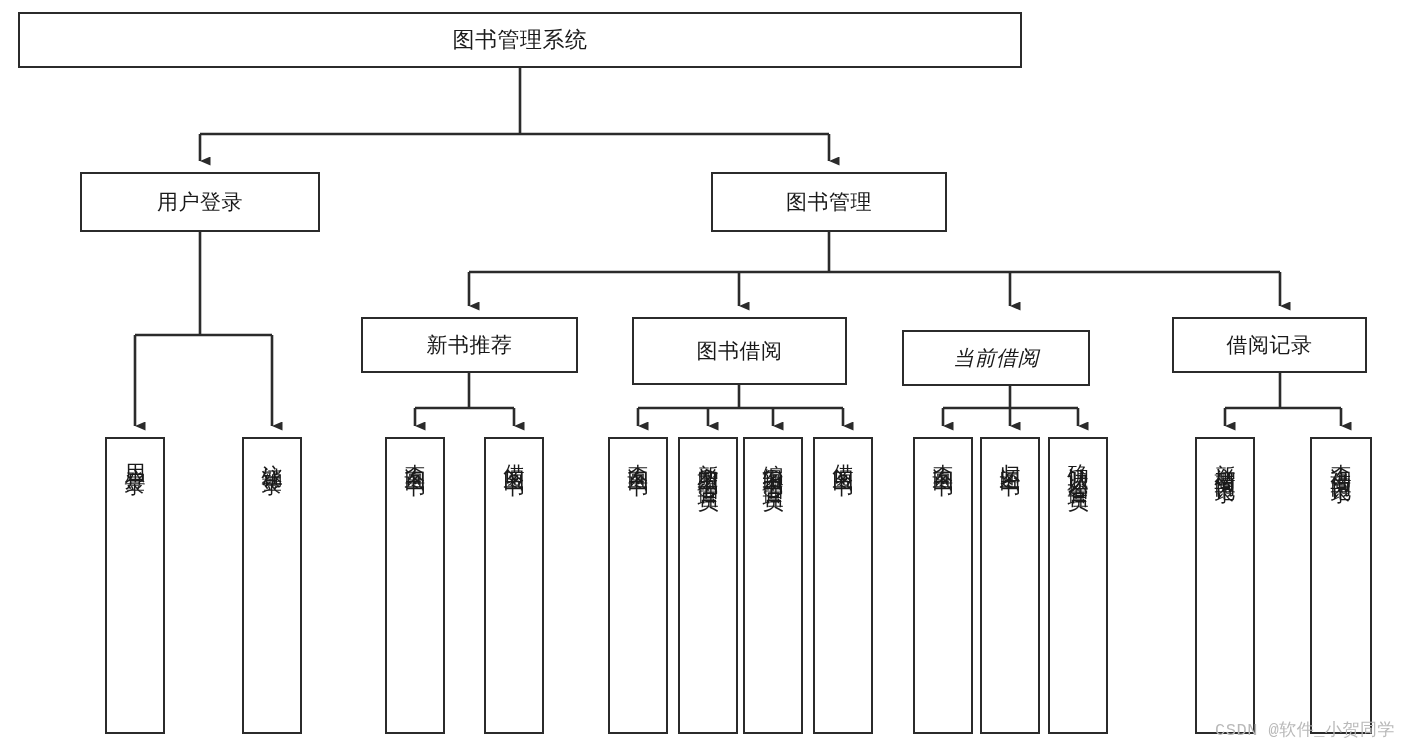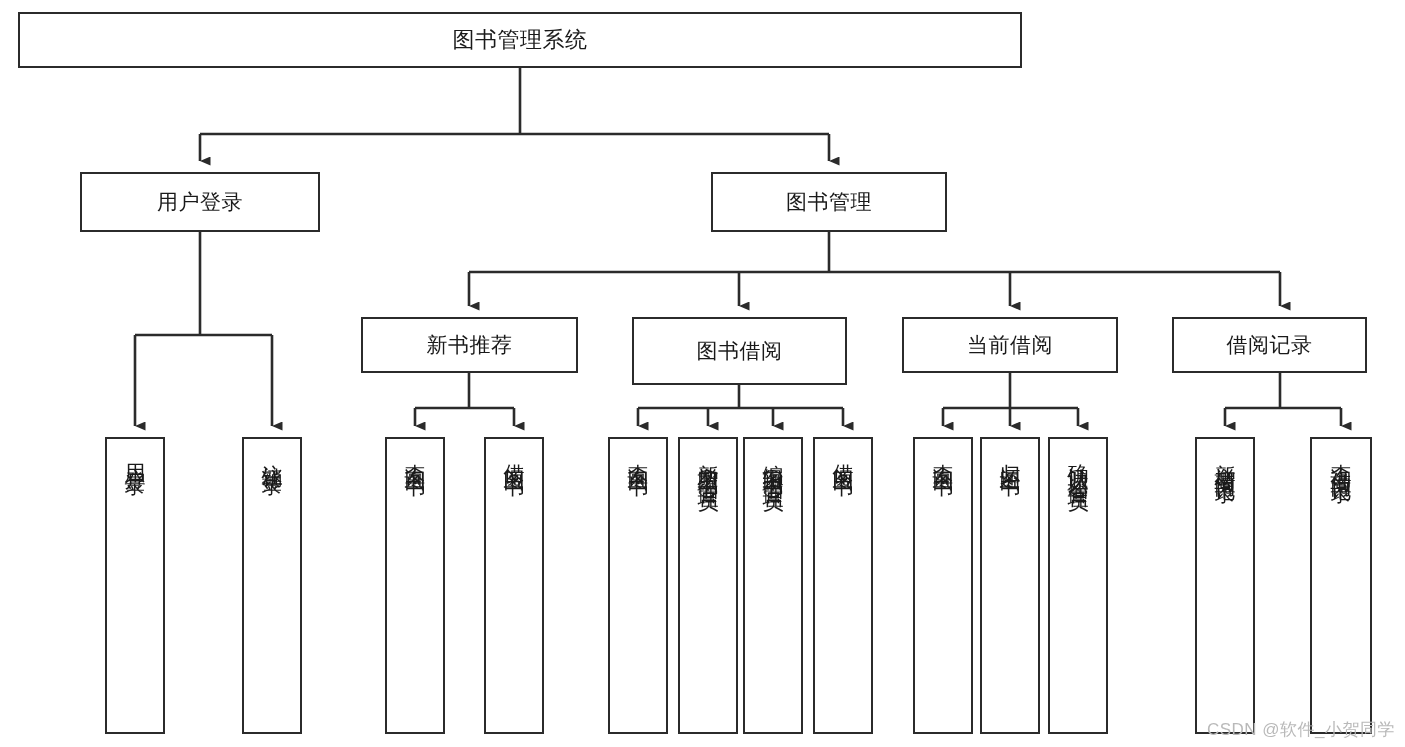--- a/index.html
+++ b/index.html
@@ -60,21 +60,21 @@
     white-space: nowrap;
   }
   #watermark {
     position: absolute;
     right: 10px;
     bottom: 6px;
     font-size: 17px;
     color: #b9b9b9;
     letter-spacing: 0.5px;
     white-space: nowrap;
-    font-family: Liberation Sans, sans-serif;
+    font-family: Liberation Mono, monospace;
   }
 </style>
 </head>
 <body>
 
 <div id="diagram-root">
 
   <svg id="edges-layer" viewBox="0 0 1405 747" xmlns="http://www.w3.org/2000/svg">
     <defs>
       <marker id="arrowhead" markerWidth="9" markerHeight="11" refX="4.5" refY="10.5" orient="auto" markerUnits="userSpaceOnUse">
@@ -128,21 +128,21 @@
   <div class="node horizontal" style="left: 361px; top: 317px; width: 217px; height: 56px;">
     <span class="label">新书推荐</span>
   </div>
 
   <div class="node horizontal" style="left: 711px; top: 172px; width: 236px; height: 60px;">
     <span class="label">图书管理</span>
   </div>
   <div class="node horizontal" style="left: 632px; top: 317px; width: 215px; height: 68px;">
     <span class="label">图书借阅</span>
   </div>
-  <div class="node horizontal" style="left: 902px; top: 317px; width: 216px; height: 56px;">
+  <div class="node horizontal" style="left: 902px; top: 330px; width: 188px; height: 56px; font-style: italic;">
     <span class="label">当前借阅</span>
   </div>
   <div class="node horizontal" style="left: 1172px; top: 317px; width: 195px; height: 56px;">
     <span class="label">借阅记录</span>
   </div>
 
   <div class="node vertical" style="left: 105px; top: 437px; width: 60px; height: 297px;">
     <span class="label">用户登录</span>
   </div>
   <div class="node vertical" style="left: 242px; top: 437px; width: 60px; height: 297px;">

